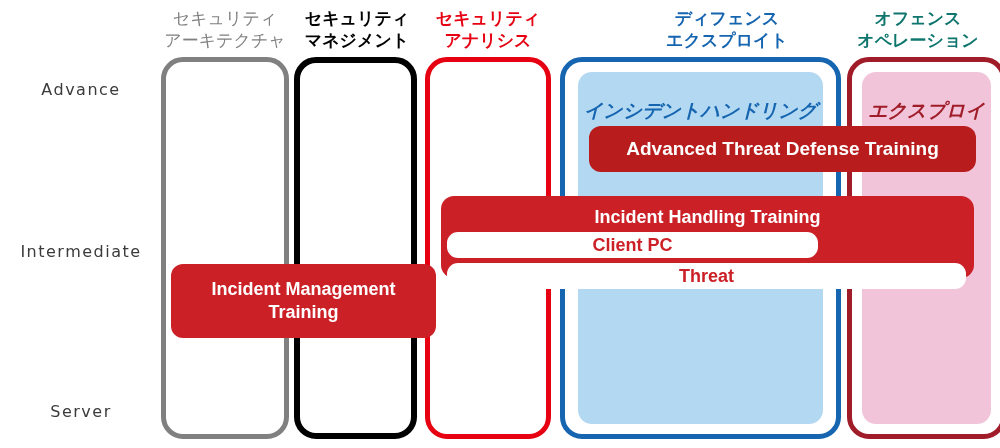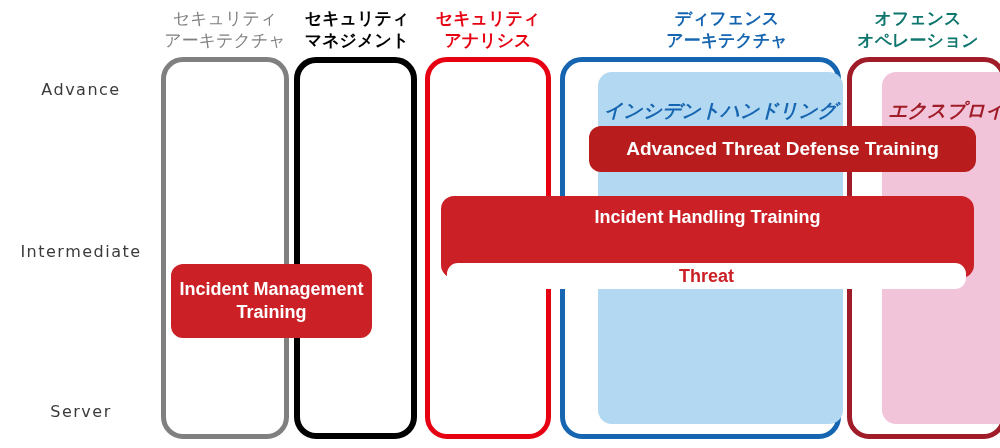--- a/index.html
+++ b/index.html
@@ -16,21 +16,21 @@
   
   .axis-label{position:absolute;left:0;width:140px;text-align:center;
               font-size:16px;color:#3b3b3b;letter-spacing:1.5px;
               font-family:"DejaVu Sans",sans-serif;}
 
   
   .col-frame{position:absolute;border-style:solid;border-radius:22px;
              background:transparent;box-sizing:border-box;}
 
   
-  .inner-panel{position:absolute;border-radius:14px;box-sizing:border-box;margin-left:20px;}
+  .inner-panel{position:absolute;border-radius:14px;box-sizing:border-box;}
   .inner-panel-label{position:absolute;left:0;right:0;top:26px;text-align:center;
                      font-size:19px;font-weight:700;font-style:italic;}
 
   
   .box{position:absolute;box-sizing:border-box;border-radius:12px;
        display:flex;align-items:center;justify-content:center;
        text-align:center;font-weight:700;}
 
   .box-navy{background:#b91c1c;color:#ffffff;font-size:19px;}
   .box-red{background:#cc2027;color:#ffffff;font-size:18px;}
@@ -51,21 +51,21 @@
   <div class="col-header gray" style="left:140px;width:148px;color:#808080;">セキュリティ
 アーキテクチャ</div>
 
   <div class="col-header" style="left:272px;width:148px;color:#000000;">セキュリティ
 マネジメント</div>
 
   <div class="col-header" style="left:403px;width:148px;color:#e60012;">セキュリティ
 アナリシス</div>
 
   <div class="col-header" style="left:616px;width:200px;color:#1665b0;">ディフェンス
-アーキテクチャ</div>
+エクスプロイト</div>
 
   <div class="col-header" style="left:818px;width:178px;color:#0f766e;">オフェンス
 オペレーション</div>
 
   <div class="axis-label" style="top:242px;">Intermediate</div>
   <div class="axis-label" style="top:80px;">Advance</div>
   <div class="axis-label" style="top:402px;">Server</div>
 
   <div class="col-frame" style="left:150px;top:57px;width:128px;height:382px;border-width:5px;border-color:#808080;"></div>
 
@@ -80,23 +80,24 @@
   <div class="inner-panel" style="left:567px;top:72px;width:245px;height:352px;background:#b2d8f2;">
     <div class="inner-panel-label" style="color:#1665b0;">インシデントハンドリング</div>
   </div>
 
   <div class="inner-panel" style="left:851px;top:72px;width:129px;height:352px;background:#f2c4da;">
     <div class="inner-panel-label" style="color:#a01c28;font-size:19px;">エクスプロイト</div>
   </div>
 
   <div class="box box-navy" style="left:578px;top:126px;width:387px;height:46px;">Advanced Threat Defense Training</div>
 
-  <div class="box box-red" style="left:160px;top:264px;width:201px;height:74px;white-space:pre-line;line-height:1.3;">Incident Management
+  <div class="box box-red" style="left:160px;top:264px;width:265px;height:74px;white-space:pre-line;line-height:1.3;">Incident Management
 Training</div>
 
   <div class="red-group" style="left:430px;top:196px;width:533px;height:82px;">
     <div class="red-group-title" style="top:11px;">Incident Handling Training</div>
 
+    <div class="pill" style="left:6px;top:36px;width:371px;height:26px;">Client PC</div>
 
     <div class="pill" style="left:6px;top:67px;width:519px;height:26px;">Threat</div>
   </div>
 
 </div>
 
 </body></html>

